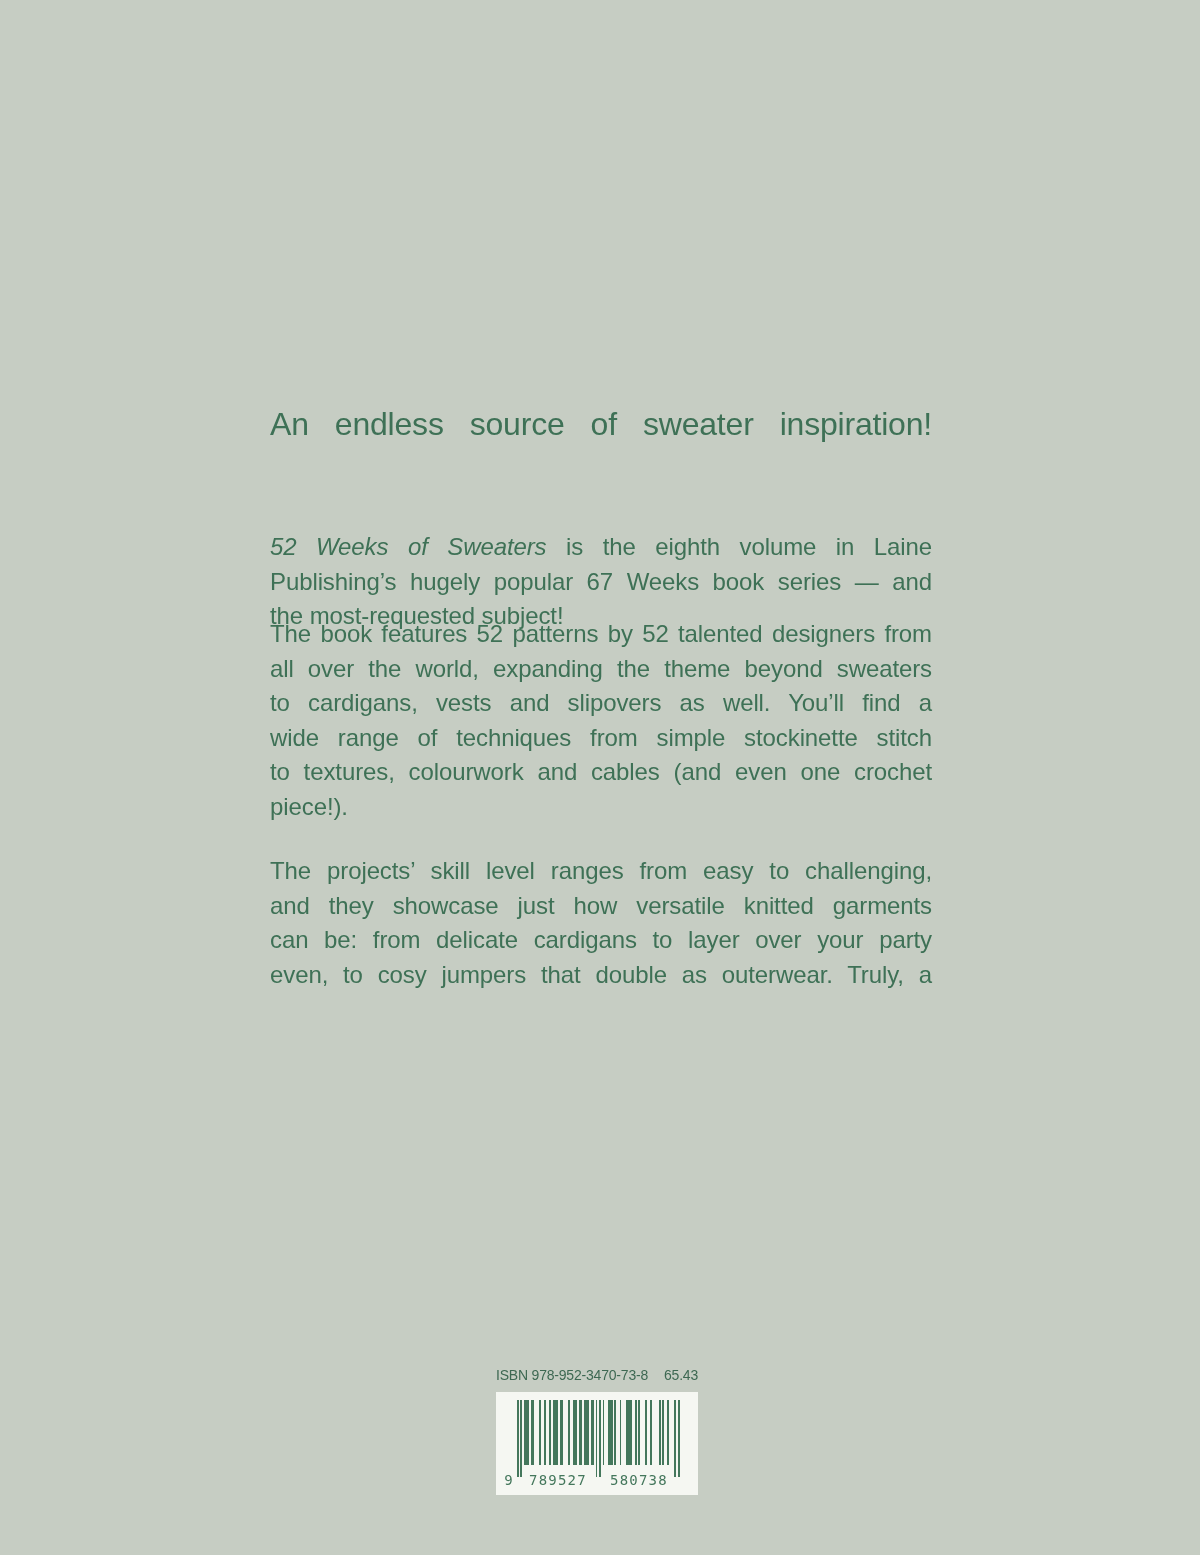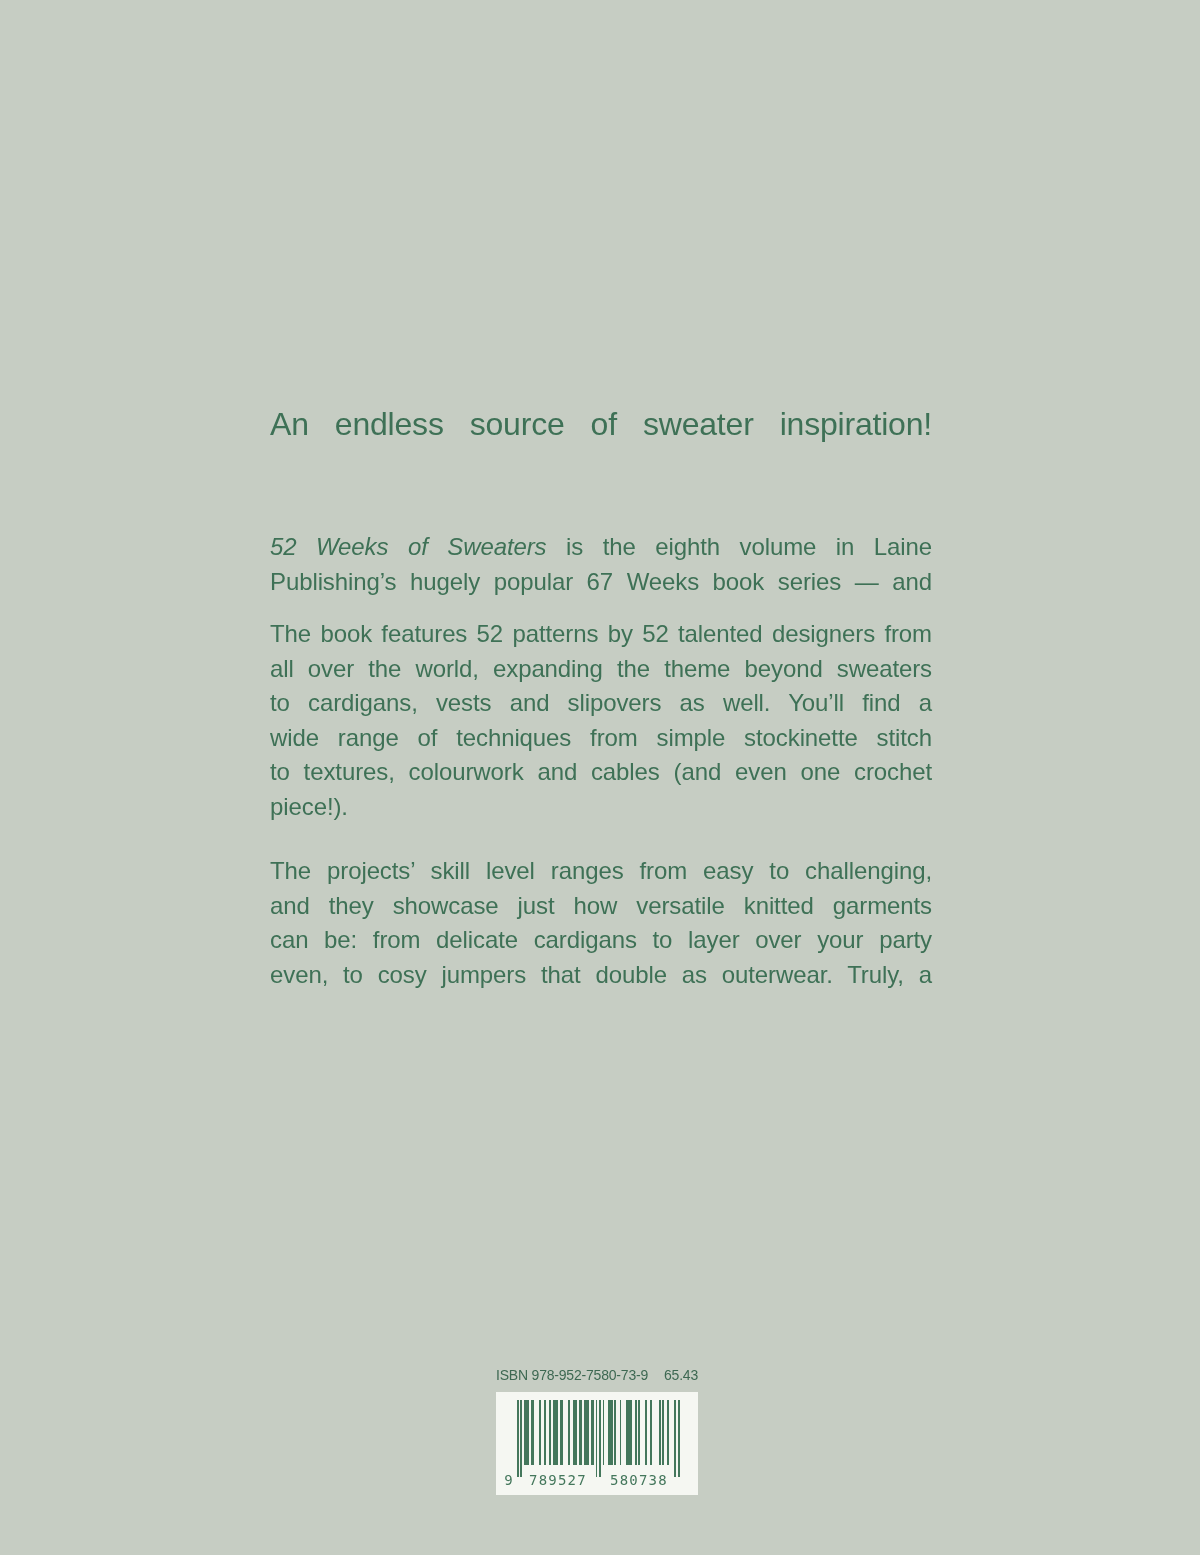--- a/index.html
+++ b/index.html
@@ -52,20 +52,21 @@
 
 <div class="cover">
 
   <div class="text-block">
 
     <div class="heading">An endless source of sweater inspiration!</div>
 
     <div class="para para-1">
       <div class="line"><em>52 Weeks of Sweaters</em><span> is the eighth volume in Laine</span></div>
       <div class="line">Publishing’s hugely popular 67 Weeks book series — and</div>
+      <div class="line last">the most-requested subject!</div>
     </div>
 
     <div class="para para-2">
       <div class="line">The book features 52 patterns by 52 talented designers from</div>
       <div class="line">all over the world, expanding the theme beyond sweaters</div>
       <div class="line">to cardigans, vests and slipovers as well. You’ll find a</div>
       <div class="line">wide range of techniques from simple stockinette stitch</div>
       <div class="line">to textures, colourwork and cables (and even one crochet</div>
       <div class="line last">piece!).</div>
     </div>
@@ -73,21 +74,21 @@
     <div class="para para-3">
       <div class="line">The projects’ skill level ranges from easy to challenging,</div>
       <div class="line">and they showcase just how versatile knitted garments</div>
       <div class="line">can be: from delicate cardigans to layer over your party</div>
       <div class="line">even, to cosy jumpers that double as outerwear. Truly, a</div>
     </div>
 
   </div>
 
   <div class="isbn-row">
-    <span>ISBN 978-952-7580-73-9</span>
+    <span>ISBN 978-952-3470-73-8</span>
     <span>65.43</span>
   </div>
 
   <div class="barcode-box">
     <svg id="barcode-svg" viewBox="0 0 202 103" xmlns="http://www.w3.org/2000/svg">
       <text class="barcode-digit" x="18" y="93" text-anchor="end">9</text>
       <text class="barcode-digit" x="62" y="93" text-anchor="middle">789527</text>
       <text class="barcode-digit" x="143" y="93" text-anchor="middle">580738</text>
     <rect x="21.00" y="8" width="1.77" height="77" fill="#44775c"></rect>
         <rect x="24.42" y="8" width="1.77" height="77" fill="#44775c"></rect>

